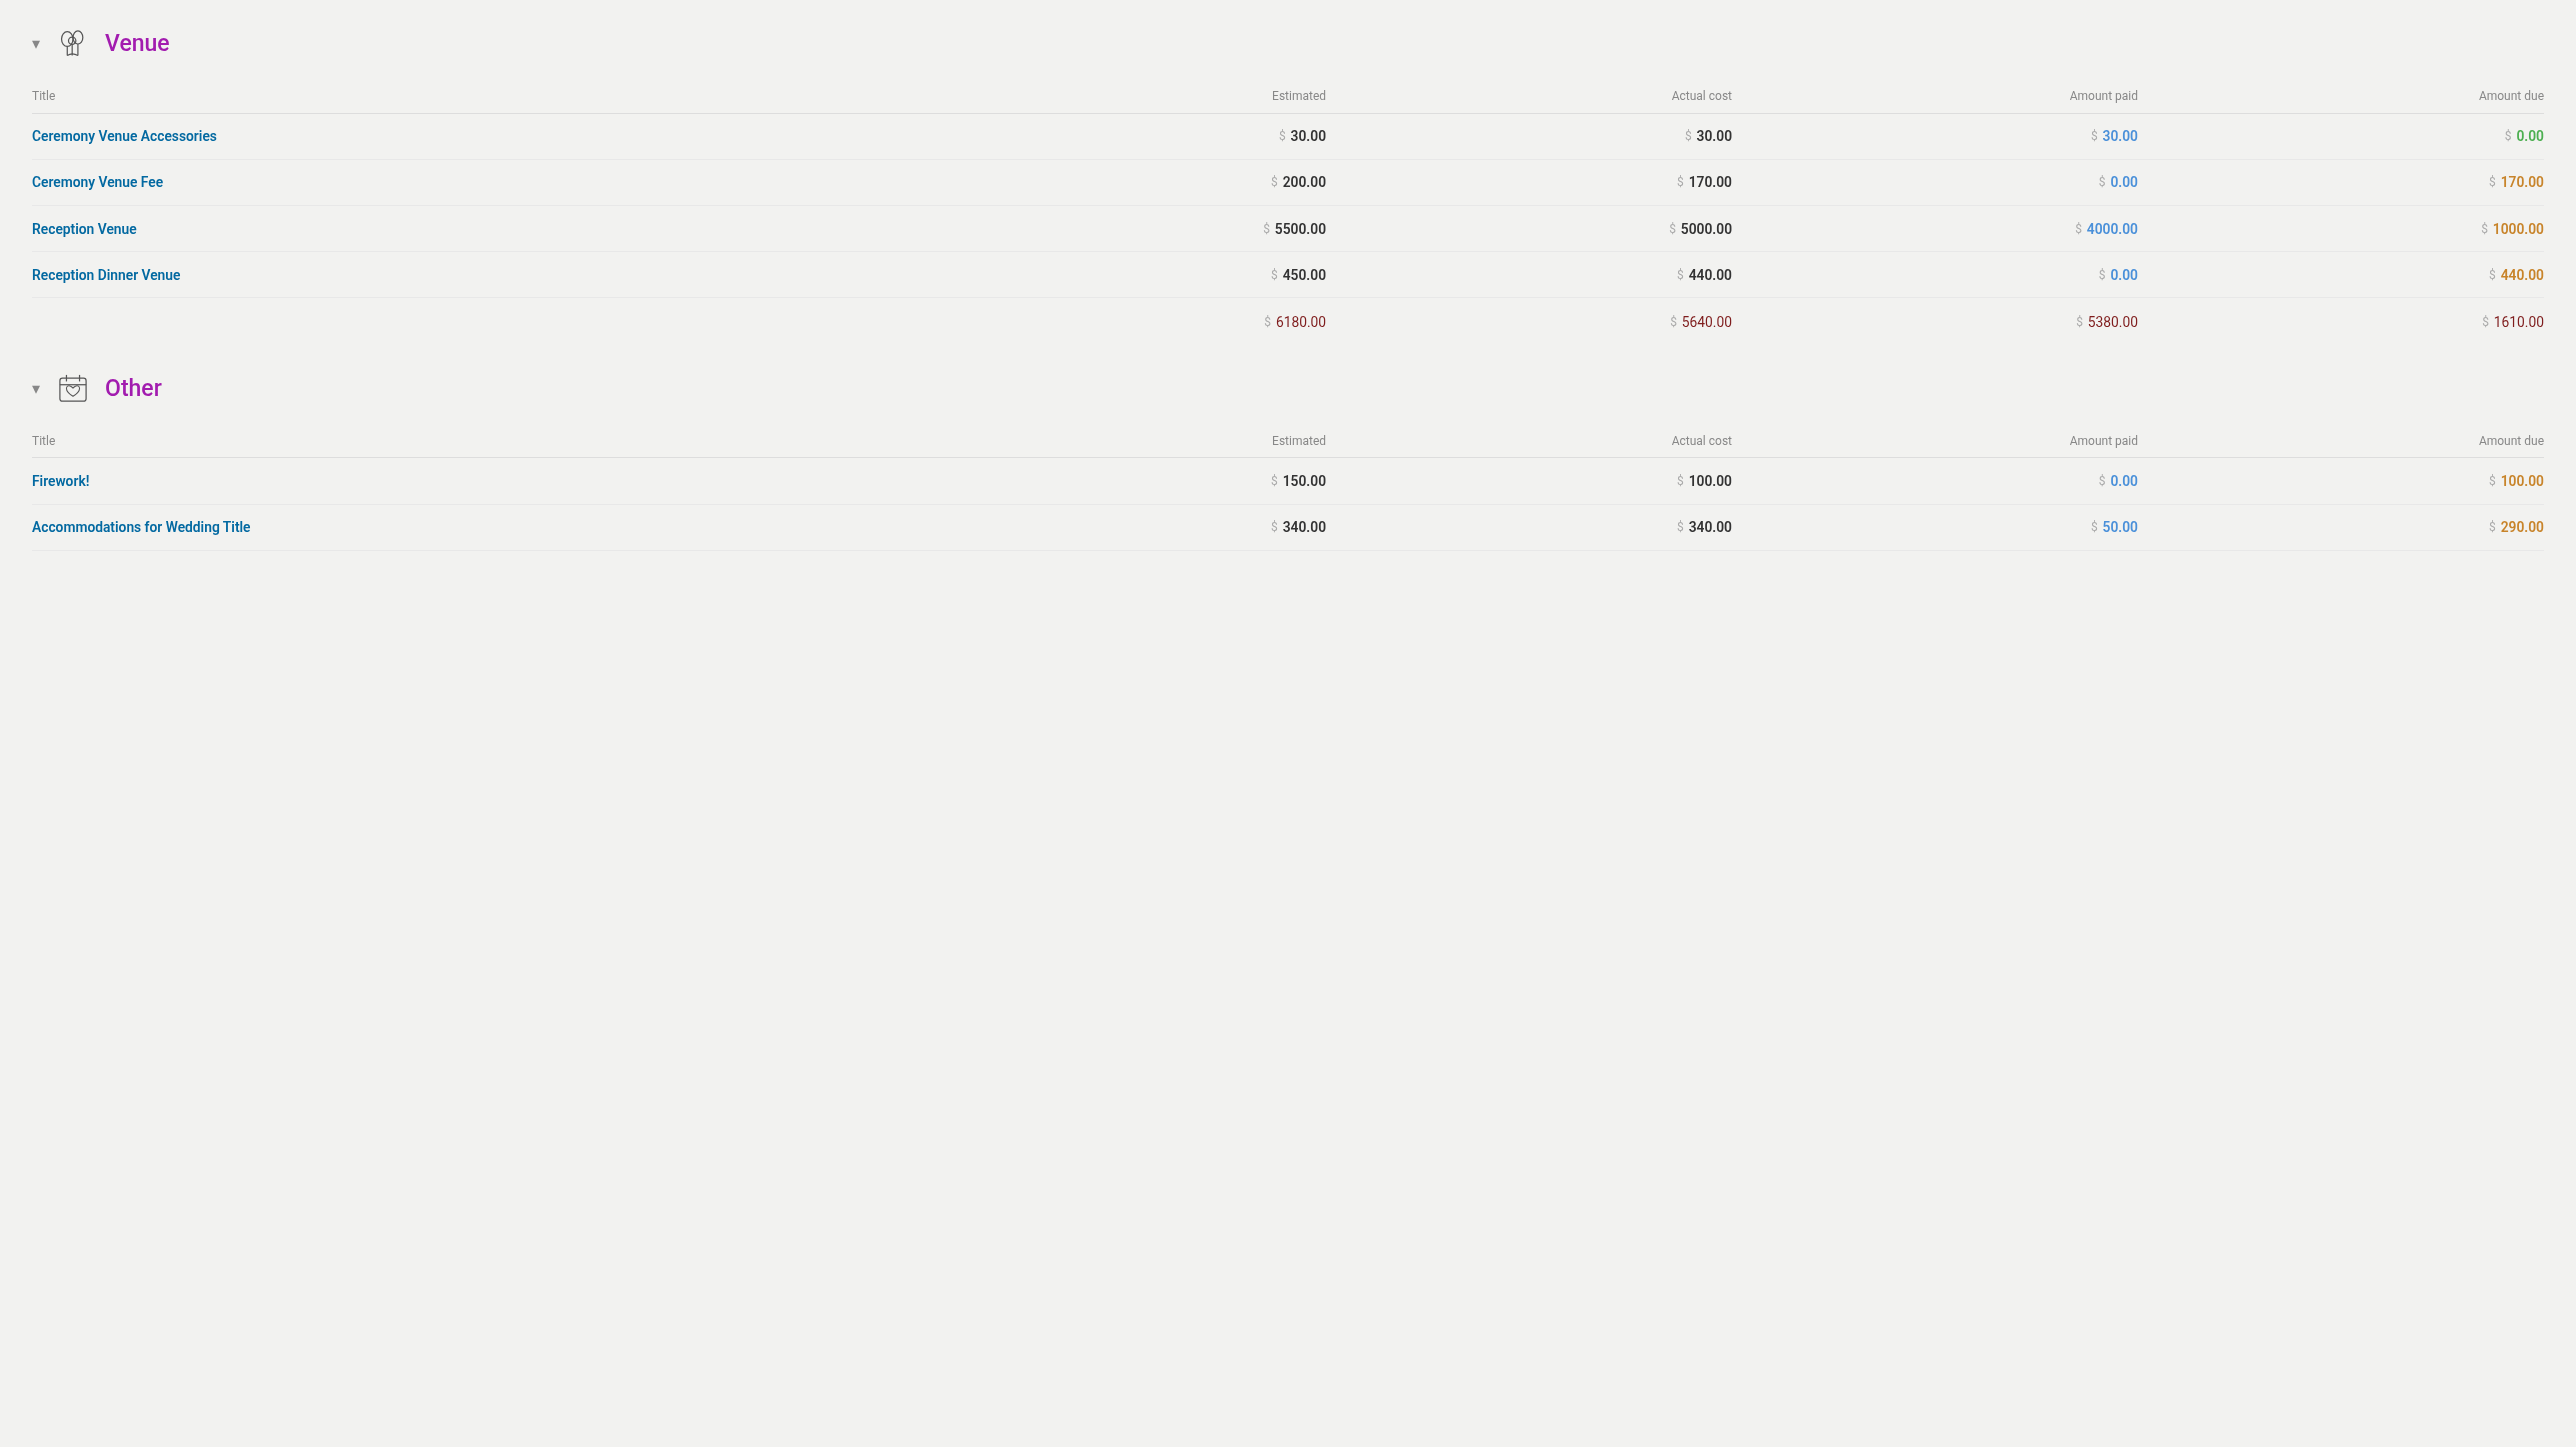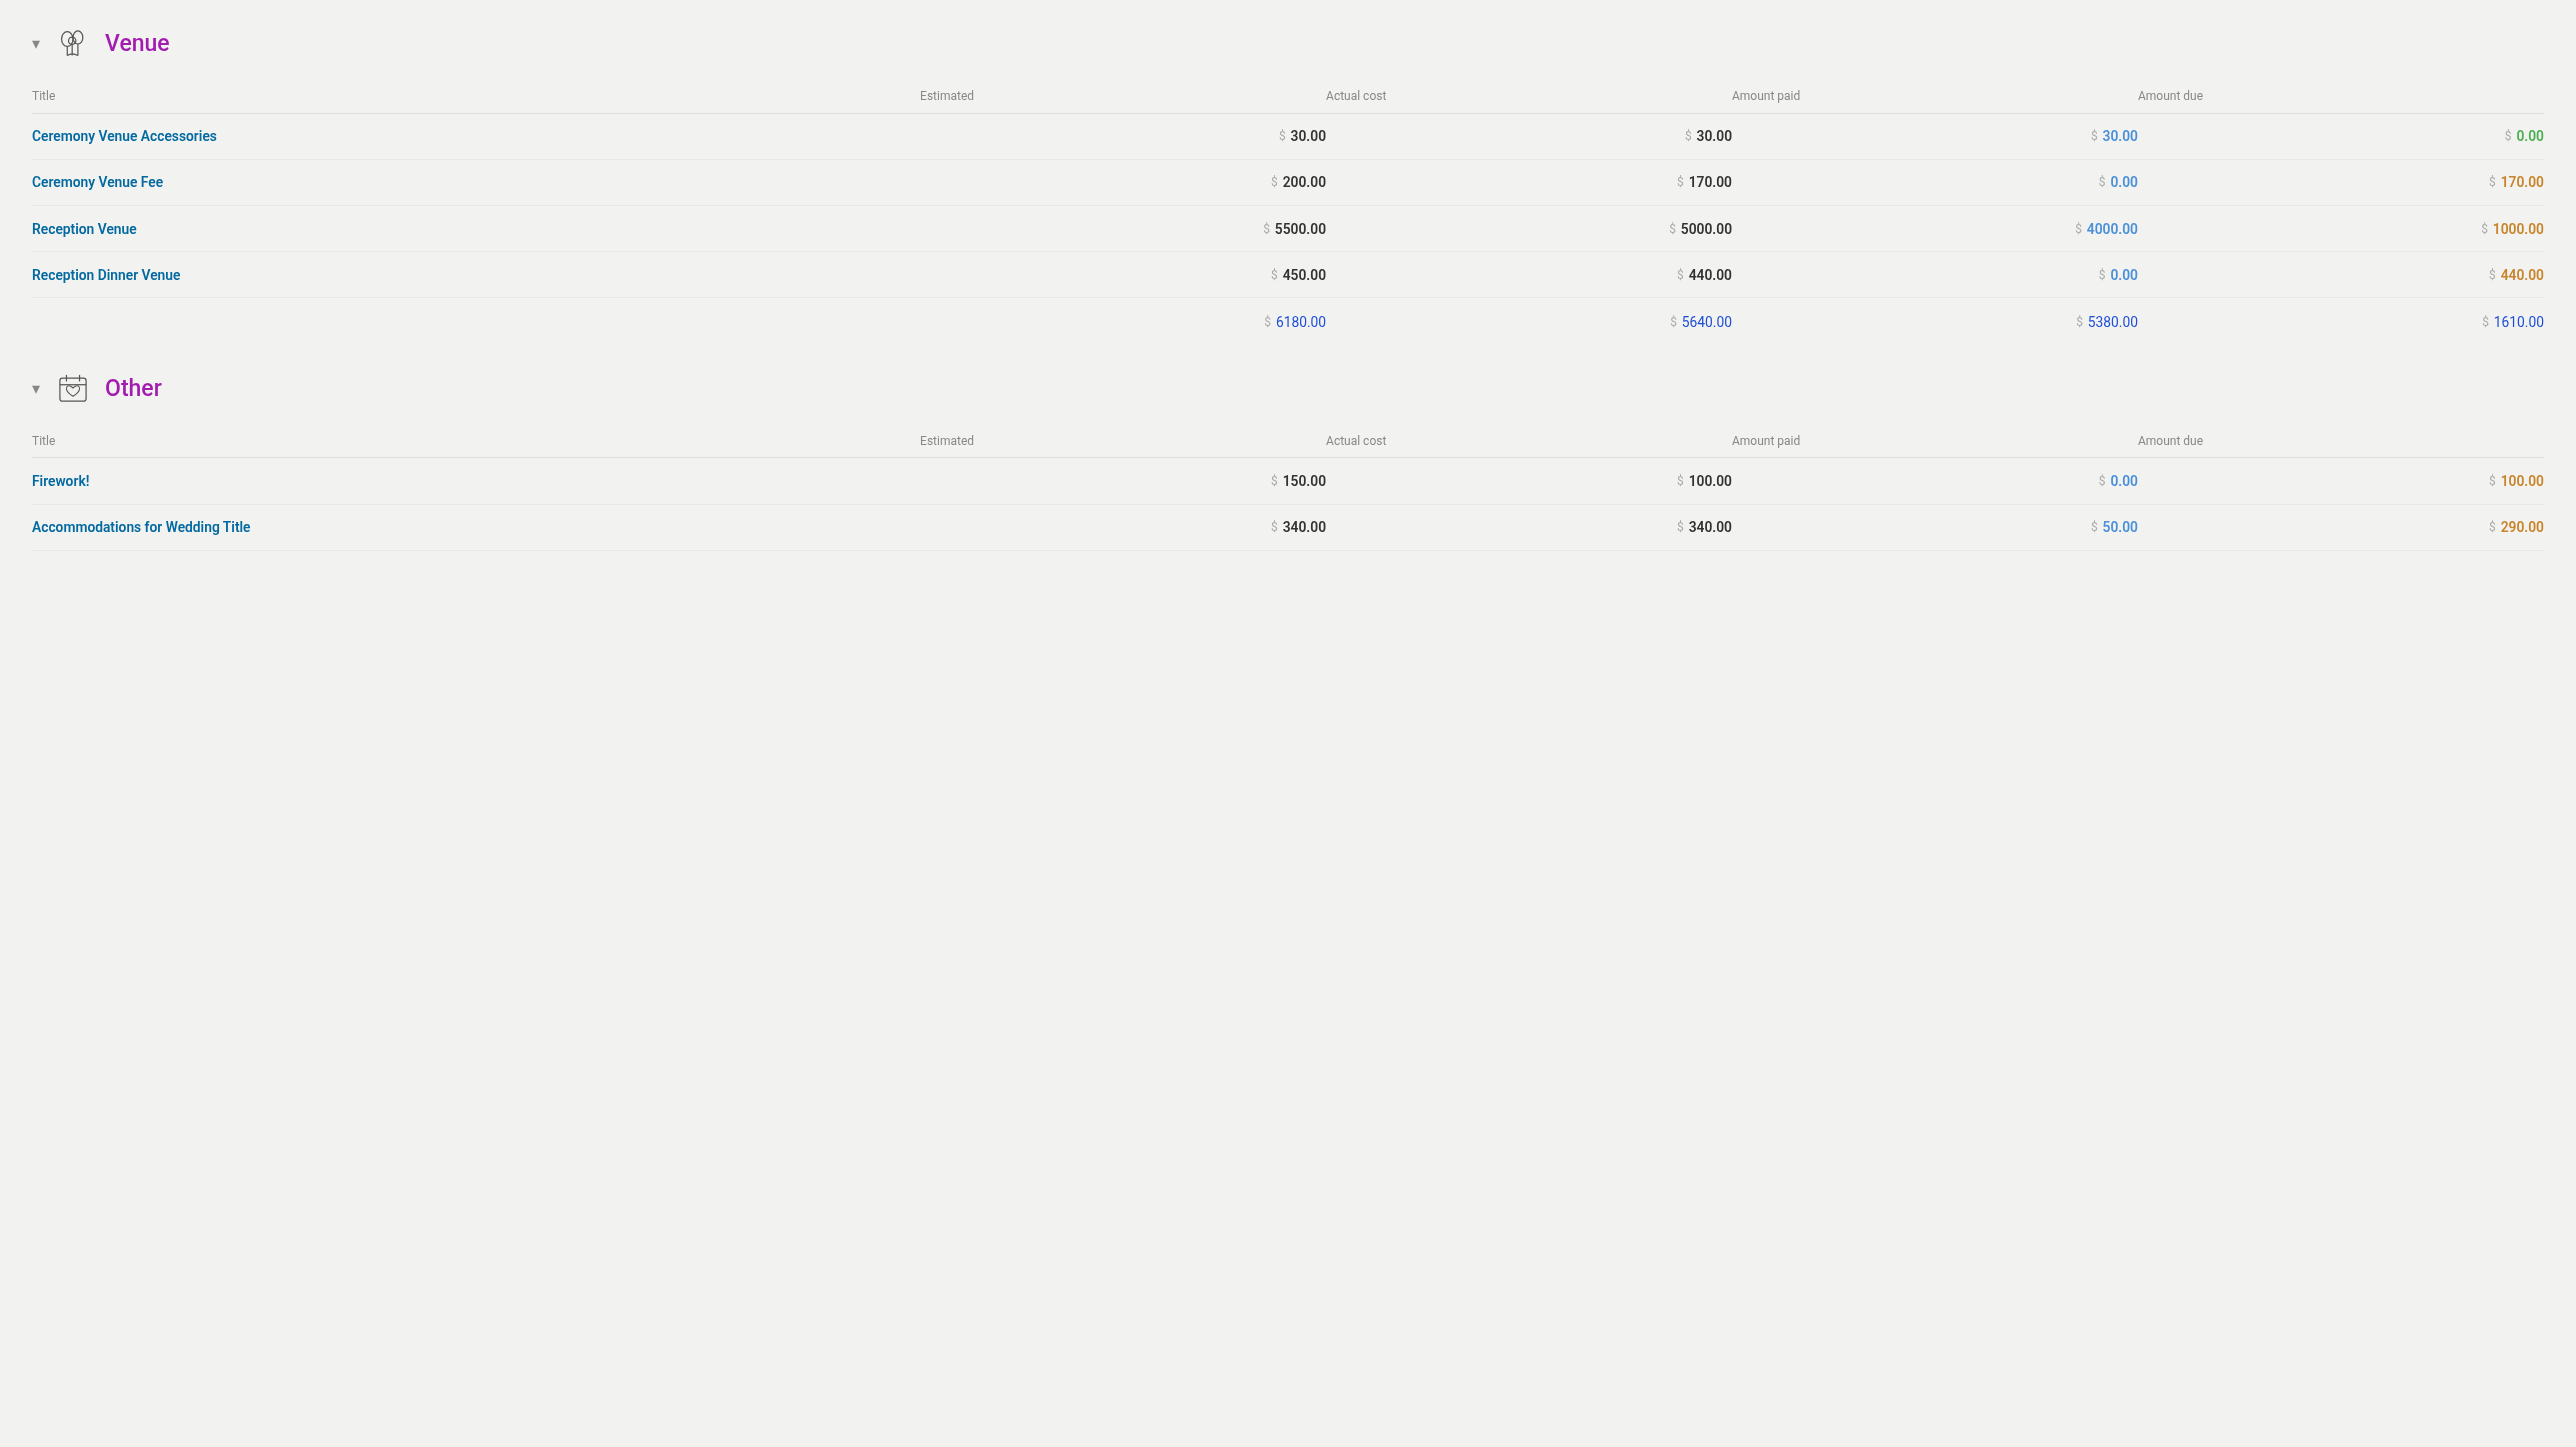--- a/index.html
+++ b/index.html
@@ -55,21 +55,21 @@
     .budget-table th {
       text-align: left;
       font-weight: 400;
       color: #888;
       font-size: 12px;
       padding: 6.5px 0 9.7px 0;
       border-bottom: 0.8px solid #ddd;
     }
 
     .budget-table th.right {
-      text-align: left;
+      text-align: right;
     }
 
     .budget-table td {
       padding: 14.6px 0;
       font-size: 13.8px;
       border-bottom: 0.8px solid #e8e8e8;
       vertical-align: middle;
     }
 
     .budget-table .title-col {
@@ -126,21 +126,21 @@
     .totals-row .amount-cell {
       color: #555;
       font-weight: 400;
     }
 
     .totals-row .dollar-sign {
       color: #aaa;
     }
 
     .totals-row .amount-value {
-      color: #1d4ed8;
+      color: #7f1d1d;
       font-weight: 400;
     }
   </style>
 </head>
 <body>
 
 <div class="section">
   <div class="section-header">
     <span class="chevron-icon">▾</span>
     <div class="section-icon">

